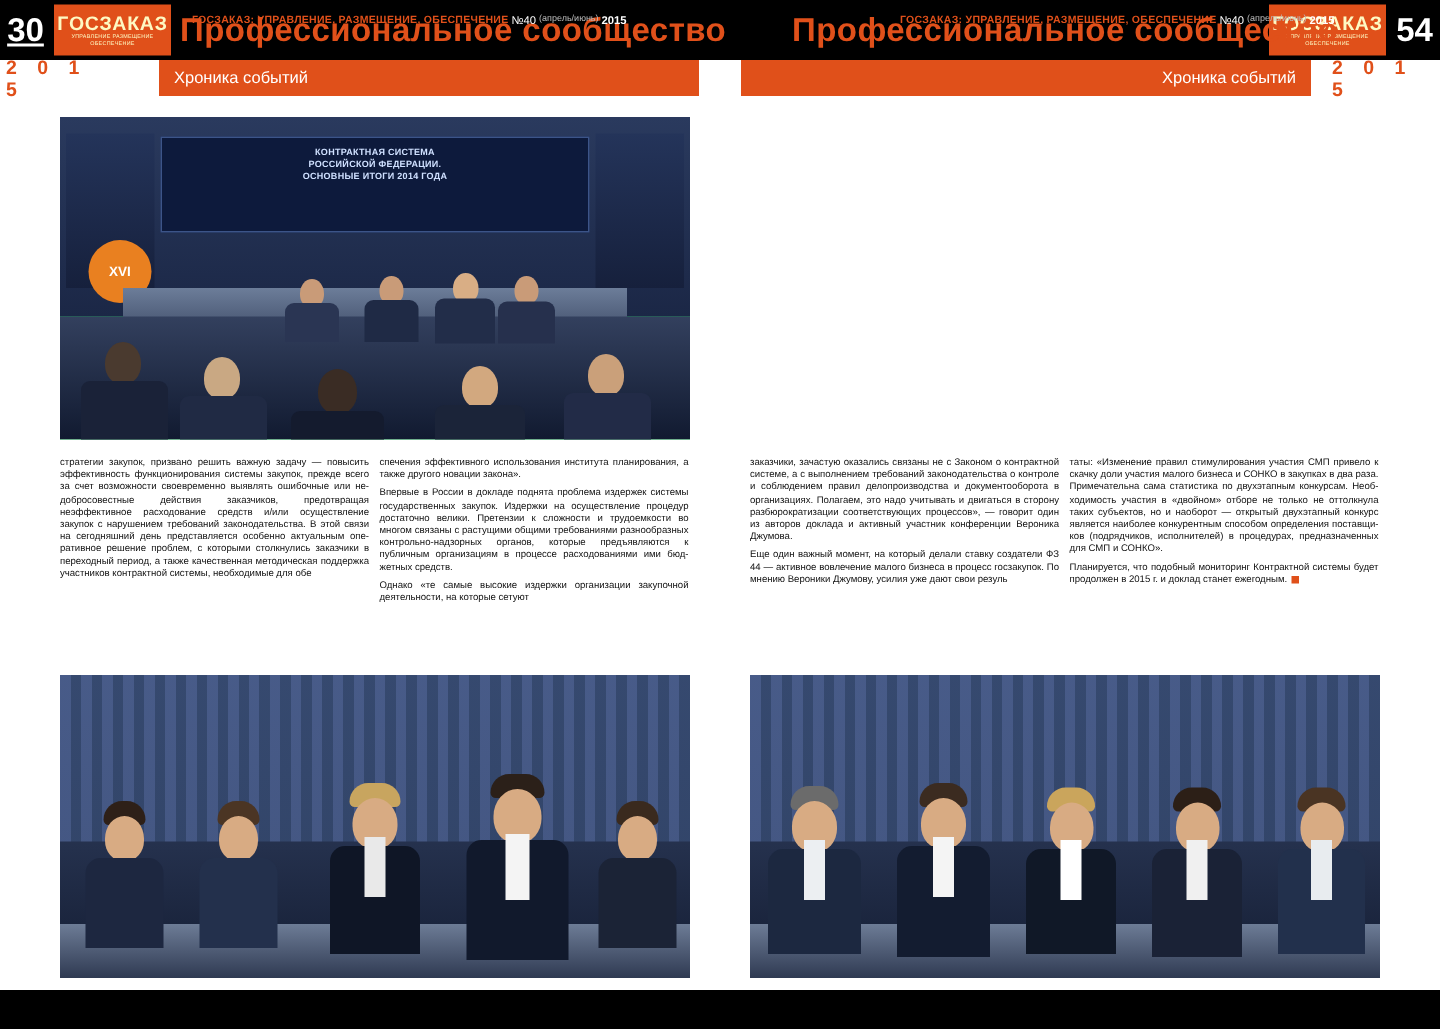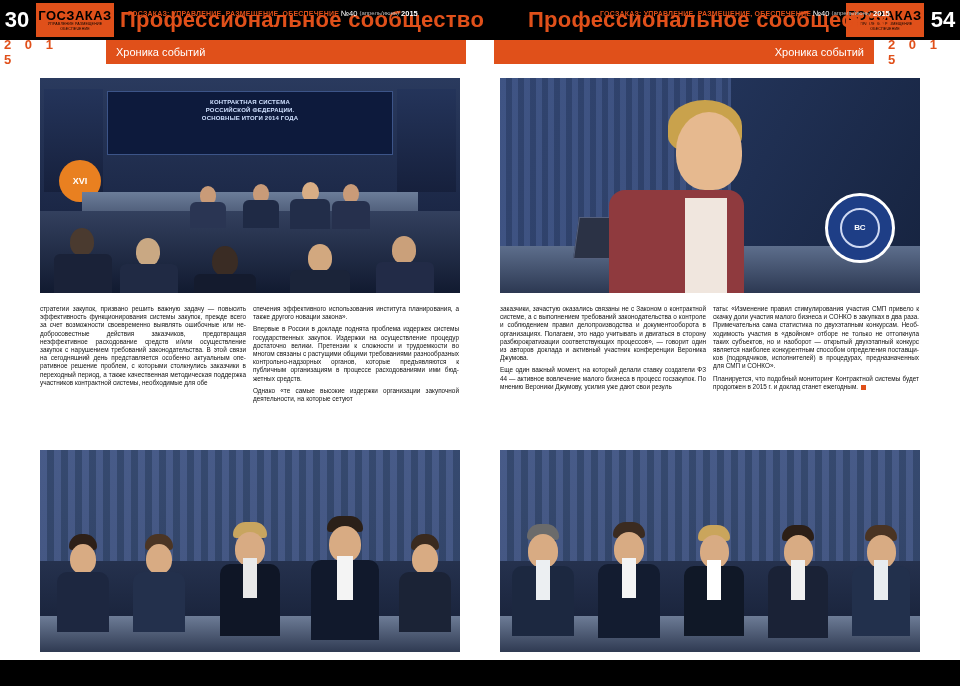--- a/index.html
+++ b/index.html
@@ -16,28 +16,28 @@
   .header {
     position: absolute; top: 0; left: 0; width: 960px; height: 40px;
     background: #000;
   }
   .page-num {
     position: absolute; top: 0; width: 34px; height: 40px;
     color: #fff; font-size: 22px; font-weight: bold;
     display: flex; align-items: center; justify-content: center;
     font-family: "Liberation Sans", sans-serif;
   }
-  .page-num.left { left: 0; }
+  .page-num.left { left: 0; text-decoration: underline; }
   .page-num.right { right: 0; }
 
   .logo {
     position: absolute; top: 3px; height: 34px; width: 78px;
     background: #e0501a;
     display: flex; flex-direction: column; align-items: center; justify-content: center;
-    color: #000000;
+    color: #fef9c3;
   }
   .logo.left { left: 36px; }
   .logo.right { right: 36px; }
   .logo .logo-main {
     font-size: 13px; font-weight: bold; letter-spacing: .5px; line-height: 13px;
   }
   .logo .logo-sub {
     font-size: 3.6px; line-height: 4.6px; letter-spacing: .2px; text-align: center;
     text-transform: uppercase;
   }
@@ -227,35 +227,20 @@
       <div class="body" style="left:80px; top:186px; width:58px; height:34px; background:#202a44;"></div>
       <div class="head" style="left:172px; top:168px; width:26px; height:30px; background:#3a2c24;"></div>
       <div class="body" style="left:154px; top:196px; width:62px; height:24px; background:#141b2e;"></div>
       <div class="head" style="left:268px; top:166px; width:24px; height:28px; background:#d2a87f;"></div>
       <div class="body" style="left:250px; top:192px; width:60px; height:28px; background:#1b2439;"></div>
       <div class="head" style="left:352px; top:158px; width:24px; height:28px; background:#caa07a;"></div>
       <div class="body" style="left:336px; top:184px; width:58px; height:36px; background:#222b47;"></div>
     </div>
   </div>
 
-  <div class="photo" style="left:500px; top:78px; width:420px; height:215px;">
-    <div class="ph-inner">
-      <div class="sp-bg"></div>
-      <div class="sp-blinds"></div>
-      <div class="sp-table"></div>
-      <div class="sp-laptop"></div>
-      <div class="sp-jacket"></div>
-      <div class="sp-shirt"></div>
-      <div class="sp-hair"></div>
-      <div class="sp-person-head"></div>
-      <div class="sp-flag">
-        <div class="sp-flag-inner">ВС</div>
-      </div>
-    </div>
-  </div>
 
   <div class="col" id="c1" style="left:40px; top:305px;">
     <p>стратегии закупок, призвано решить важную зада­чу — повысить эффективность функционирования системы закупок, прежде всего за счет возможно­сти своевременно выявлять ошибочные или не­добросовестные действия заказчиков, предотвра­щая неэффективное расходование средств и/или осуществление закупок с нарушением требований законодательства. В этой связи на сегодняшний день представляется особенно актуальным опе­ративное решение проблем, с которыми стол­кнулись заказчики в переходный период, а также качественная методическая поддержка участни­ков контрактной системы, необходимые для обе­</p>
   </div>
 
   <div class="col" id="c2" style="left:253px; top:305px;">
     <p>спечения эффективного использования института планирования, а также другого новации закона».</p>
     <p>Впервые в России в докладе поднята проблема издержек системы государственных закупок. Из­держки на осуществление процедур достаточно велики. Претензии к сложности и трудоемкости во многом связаны с растущими общими требо­ваниями разнообразных контрольно-надзорных органов, которые предъявляются к публичным ор­ганизациям в процессе расходованиями ими бюд­жетных средств.</p>
     <p>Однако «те самые высокие издержки организа­ции закупочной деятельности, на которые сетуют</p>
   </div>

